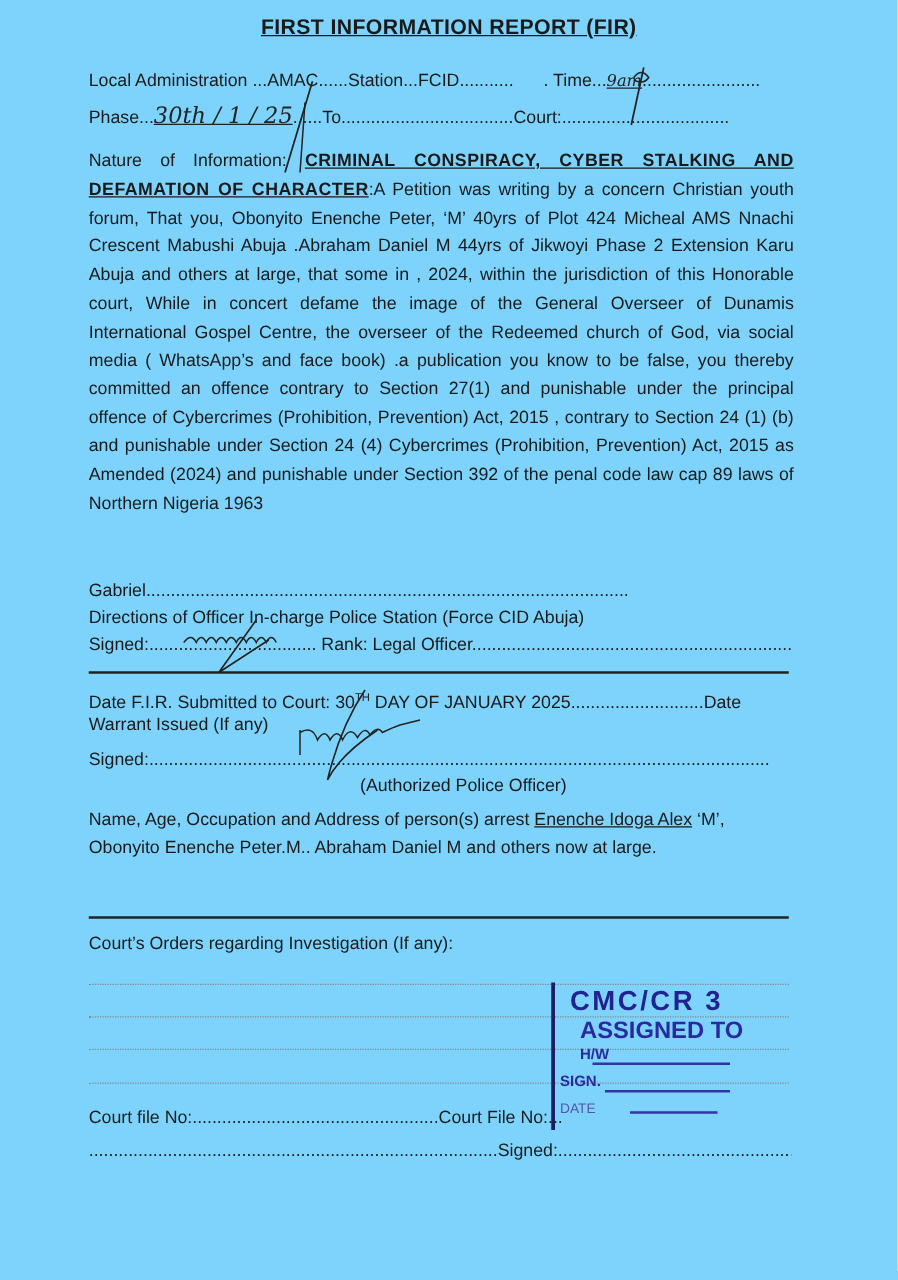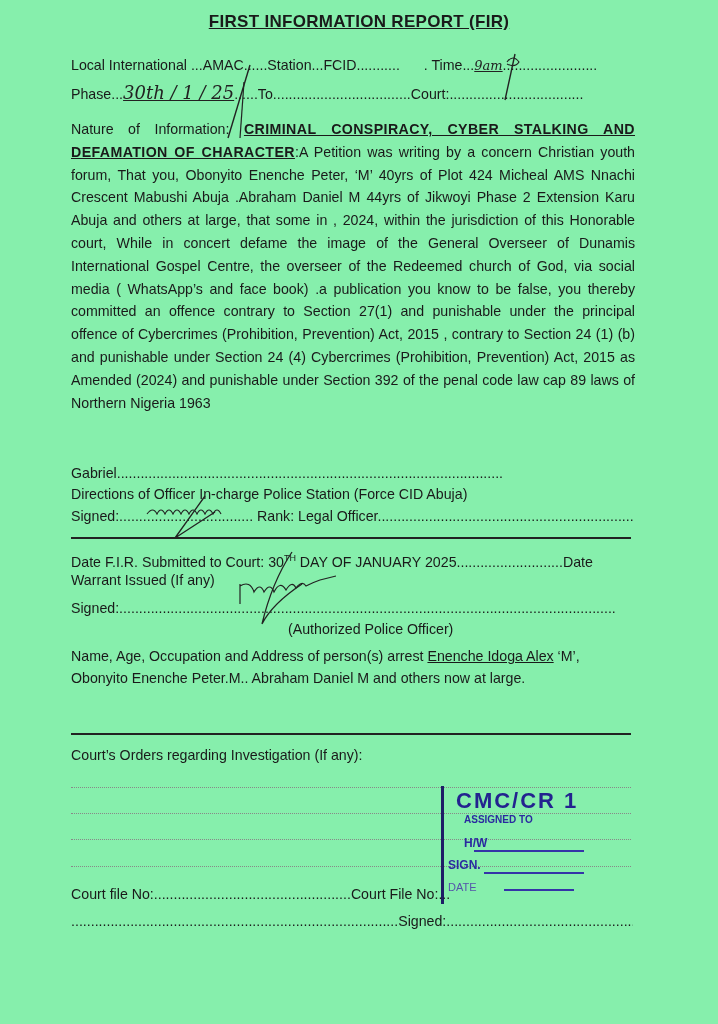--- a/index.html
+++ b/index.html
@@ -1,47 +1,47 @@
 <!DOCTYPE html>
 <html><head>
 <meta charset="utf-8">
 <style>
   html, body { margin: 0; padding: 0; background: #ffffff; }
   body { width: 718px; height: 1024px; position: relative; overflow: hidden;
          font-family: "Liberation Sans", "DejaVu Sans", sans-serif; color: #1a1a1a; }
-  .page { position: absolute; left: 0; top: 0; width: 718px; height: 1024px; background: #86efac; }
+  .page { position: absolute; left: 0; top: 0; width: 718px; height: 1024px; background: #7dd3fc; }
   .title { position: absolute; left: 0; width: 718px; top: 12px; text-align: center;
            font-weight: bold; font-size: 17px; text-decoration: underline; letter-spacing: 0.3px; }
   .line { position: absolute; left: 71px; width: 562px; font-size: 14.2px; line-height: 20px; white-space: nowrap; }
   .just { white-space: normal; text-align: justify; text-align-last: justify; }
   .para { position: absolute; left: 71px; width: 564px; font-size: 14.2px; line-height: 22.8px; text-align: justify; }
   .ul-bold { font-weight: bold; text-decoration: underline; letter-spacing: 0.4px; }
   .hand { font-family: "DejaVu Serif", serif; font-style: italic; font-size: 18px; color: #222; text-decoration: underline; }
   .rule { position: absolute; left: 71px; width: 560px; height: 0; border-top: 2px solid #222; }
   .dots { position: absolute; left: 71px; width: 560px; height: 0; border-top: 1.5px dotted #888; }
   .sig { position: absolute; }
   .stamp { position: absolute; left: 441px; top: 786px; width: 180px; height: 118px;
            border-left: 3px solid #1d1d66; color: #2a2aa0; font-weight: bold; }
   .stamp .s1 { position: absolute; left: 12px; top: 2px; font-size: 22px; letter-spacing: 2px; color: #23238f; }
-  .stamp .s2 { position: absolute; left: 20px; top: 28px; font-size: 10px; color: #2a2aa0; }
+  .stamp .s2 { position: absolute; left: 20px; top: 28px; font-size: 19px; color: #2a2aa0; }
   .stamp .s3 { position: absolute; left: 20px; top: 50px; font-size: 12px; color: #2a2aa0; }
   .stamp .s4 { position: absolute; left: 4px; top: 72px; font-size: 12px; color: #2a2aa0; }
   .stamp .s5 { position: absolute; left: 4px; top: 95px; font-size: 11px; color: #5555aa; font-weight: normal; }
   .stamp .uline { position: absolute; height: 0; border-top: 2px solid #3434a8; }
   sup { font-size: 9px; }
 </style>
 </head>
 <body>
 
 <div class="page">
 
   <div class="title">FIRST INFORMATION REPORT (FIR)</div>
 
   <div class="line" style="top:55px;">
-    <span>Local International ...</span><span>AMAC</span><span>......Station...</span><span>FCID</span><span>...........</span>
+    <span>Local Administration ...</span><span>AMAC</span><span>......Station...</span><span>FCID</span><span>...........</span>
     <span style="margin-left:20px;">. Time...</span><span class="hand" style="font-size:13px;">9am</span><span>........................</span>
   </div>
 
   <div class="line" style="top:83px;">
     <span>Phase...</span><span class="hand">30th / 1 / 25</span><span>......To...................................</span><span>Court:..................................</span>
   </div>
 
   <svg class="sig" style="left:220px;top:60px;" width="40" height="80">
     <path d="M30 5 L8 78" stroke="#222" stroke-width="1.4" fill="none"></path>
     <path d="M24 22 L20 78" stroke="#222" stroke-width="1.2" fill="none"></path>
@@ -88,21 +88,21 @@
 
   <div class="rule" style="top:733px;"></div>
 
   <div class="line" style="top:745px;">Court’s Orders regarding Investigation (If any):</div>
   <div class="dots" style="top:787px;"></div>
   <div class="dots" style="top:813px;"></div>
   <div class="dots" style="top:839px;"></div>
   <div class="dots" style="top:866px;"></div>
 
   <div class="stamp">
-    <div class="s1">CMC/CR 1</div>
+    <div class="s1">CMC/CR 3</div>
     <div class="s2">ASSIGNED TO</div>
     <div class="s3">H/W</div>
     <div class="uline" style="left:30px;top:64px;width:110px;"></div>
     <div class="s4">SIGN.</div>
     <div class="uline" style="left:40px;top:86px;width:100px;"></div>
     <div class="s5">DATE</div>
     <div class="uline" style="left:60px;top:103px;width:70px;"></div>
   </div>
 
   <div class="line" style="top:884px;overflow:hidden;width:380px;">Court file No:..................................................Court File No:...</div>

